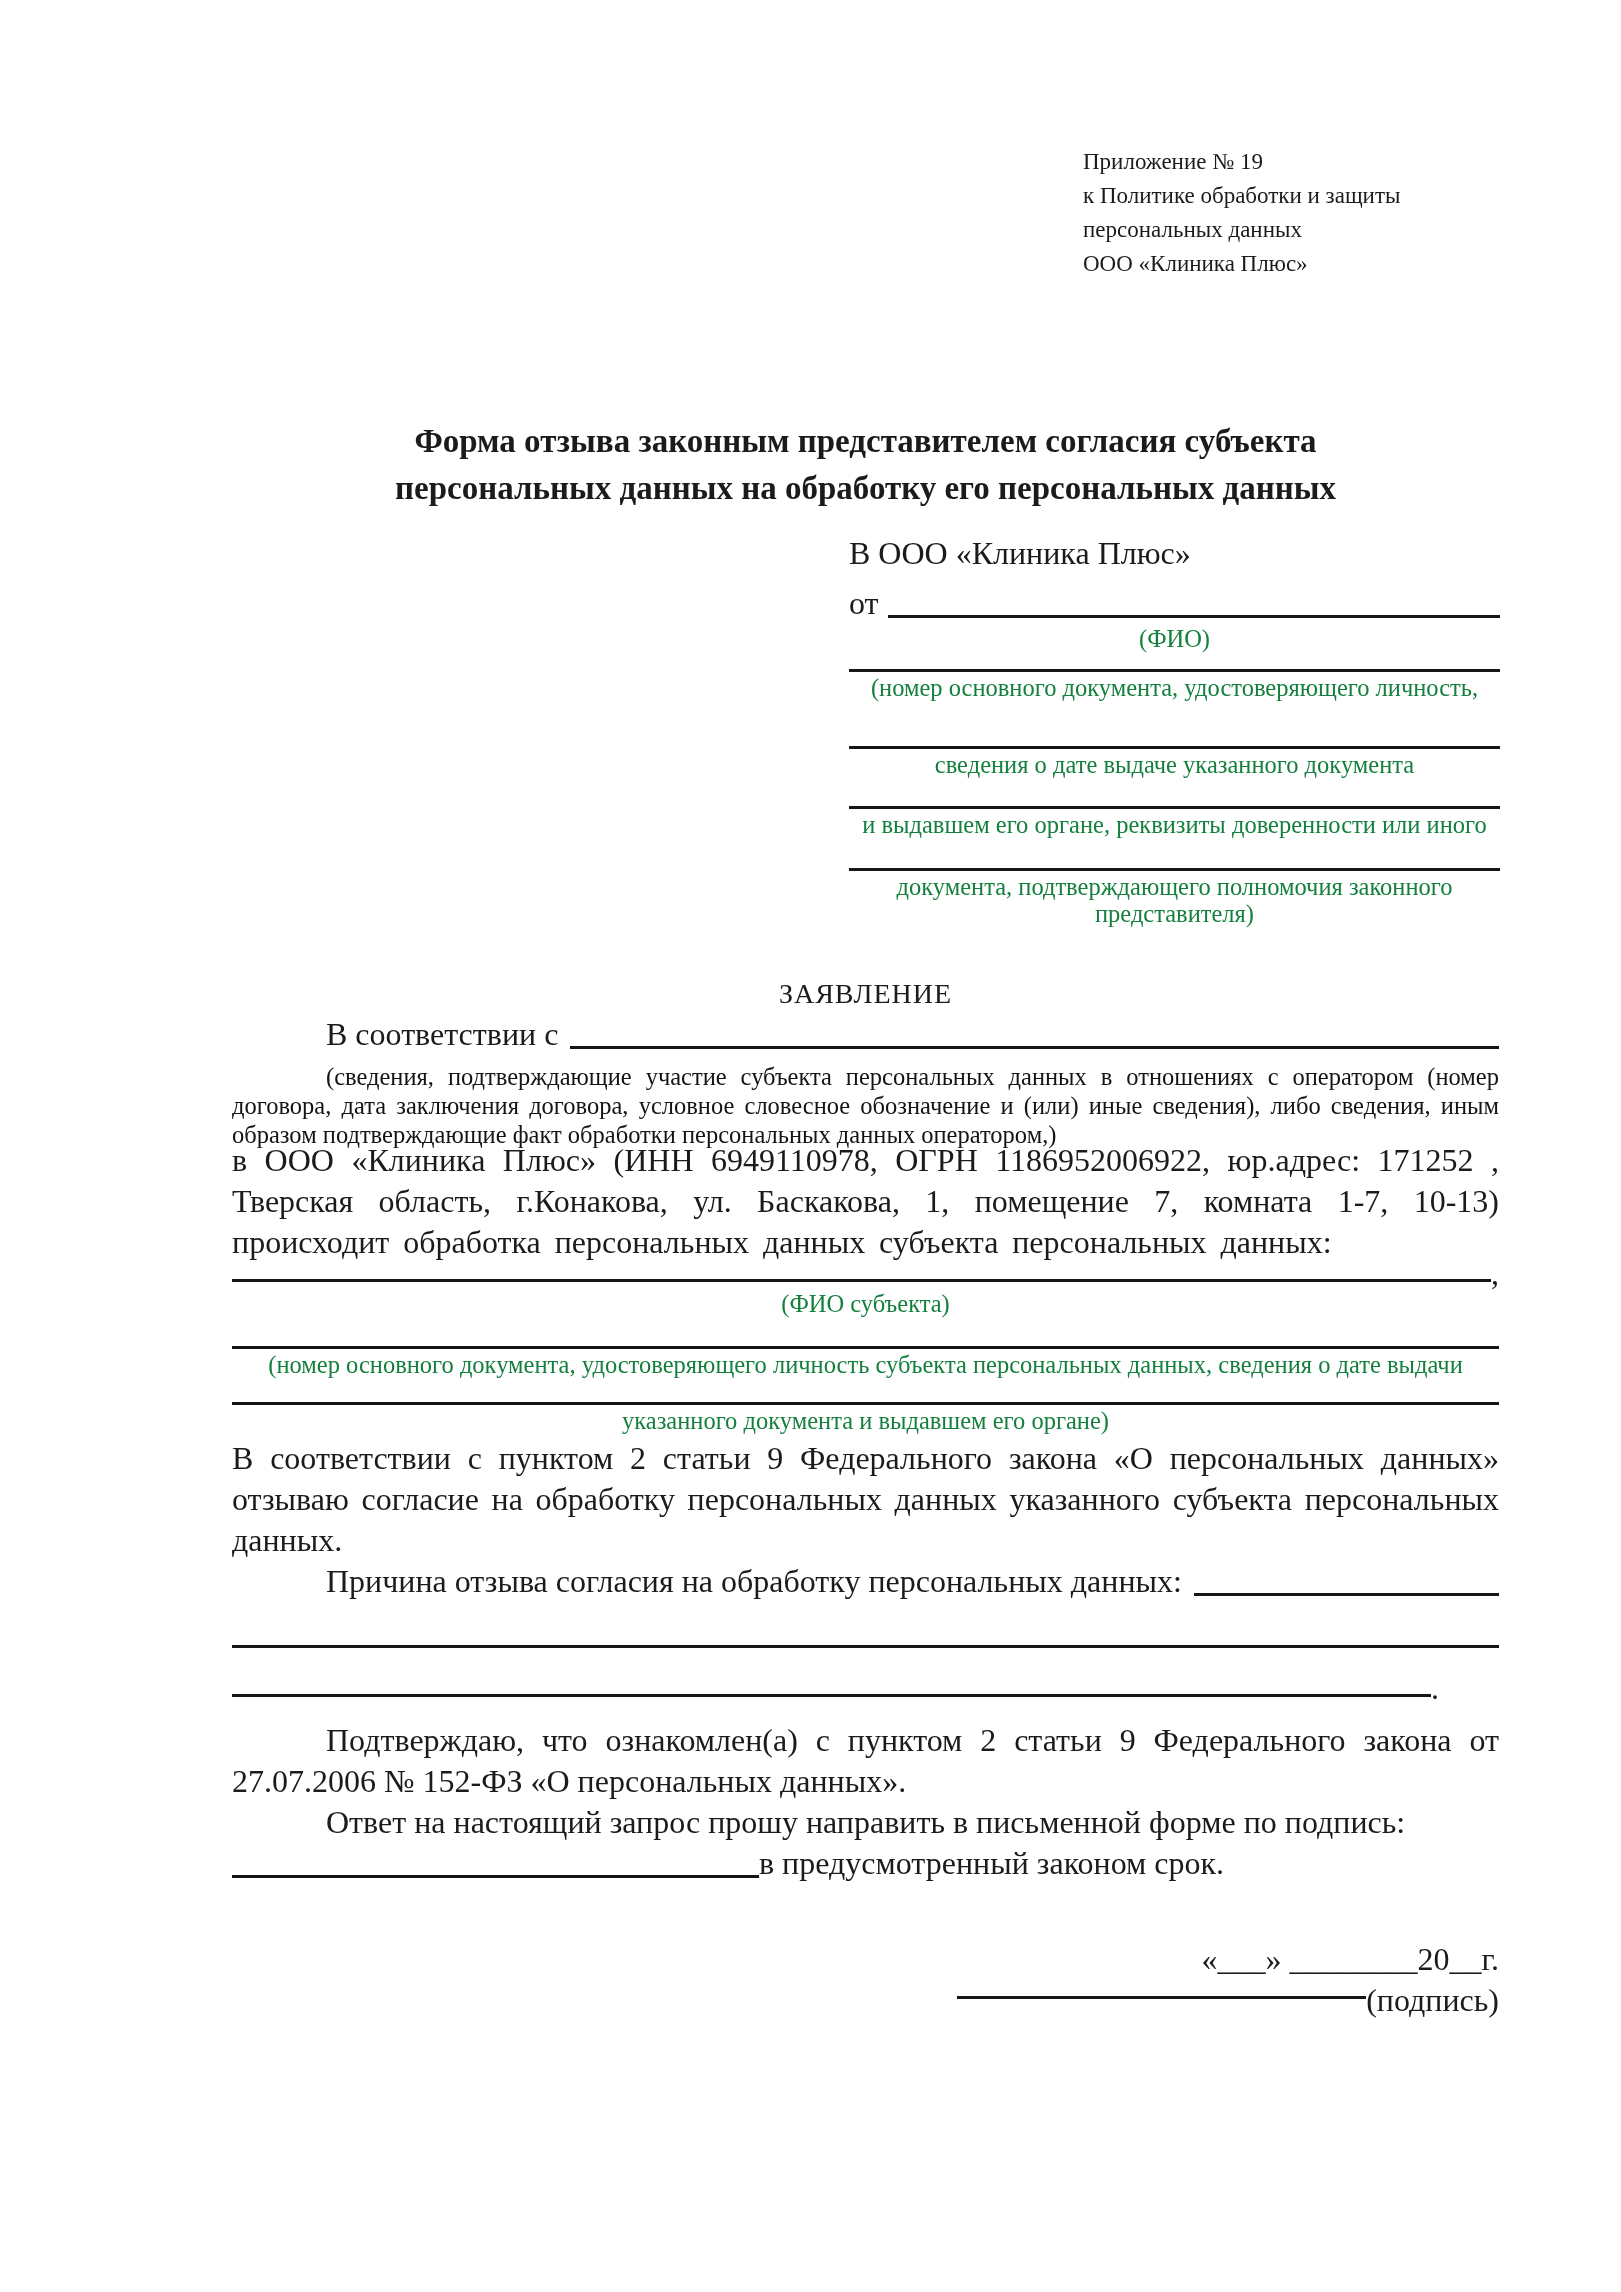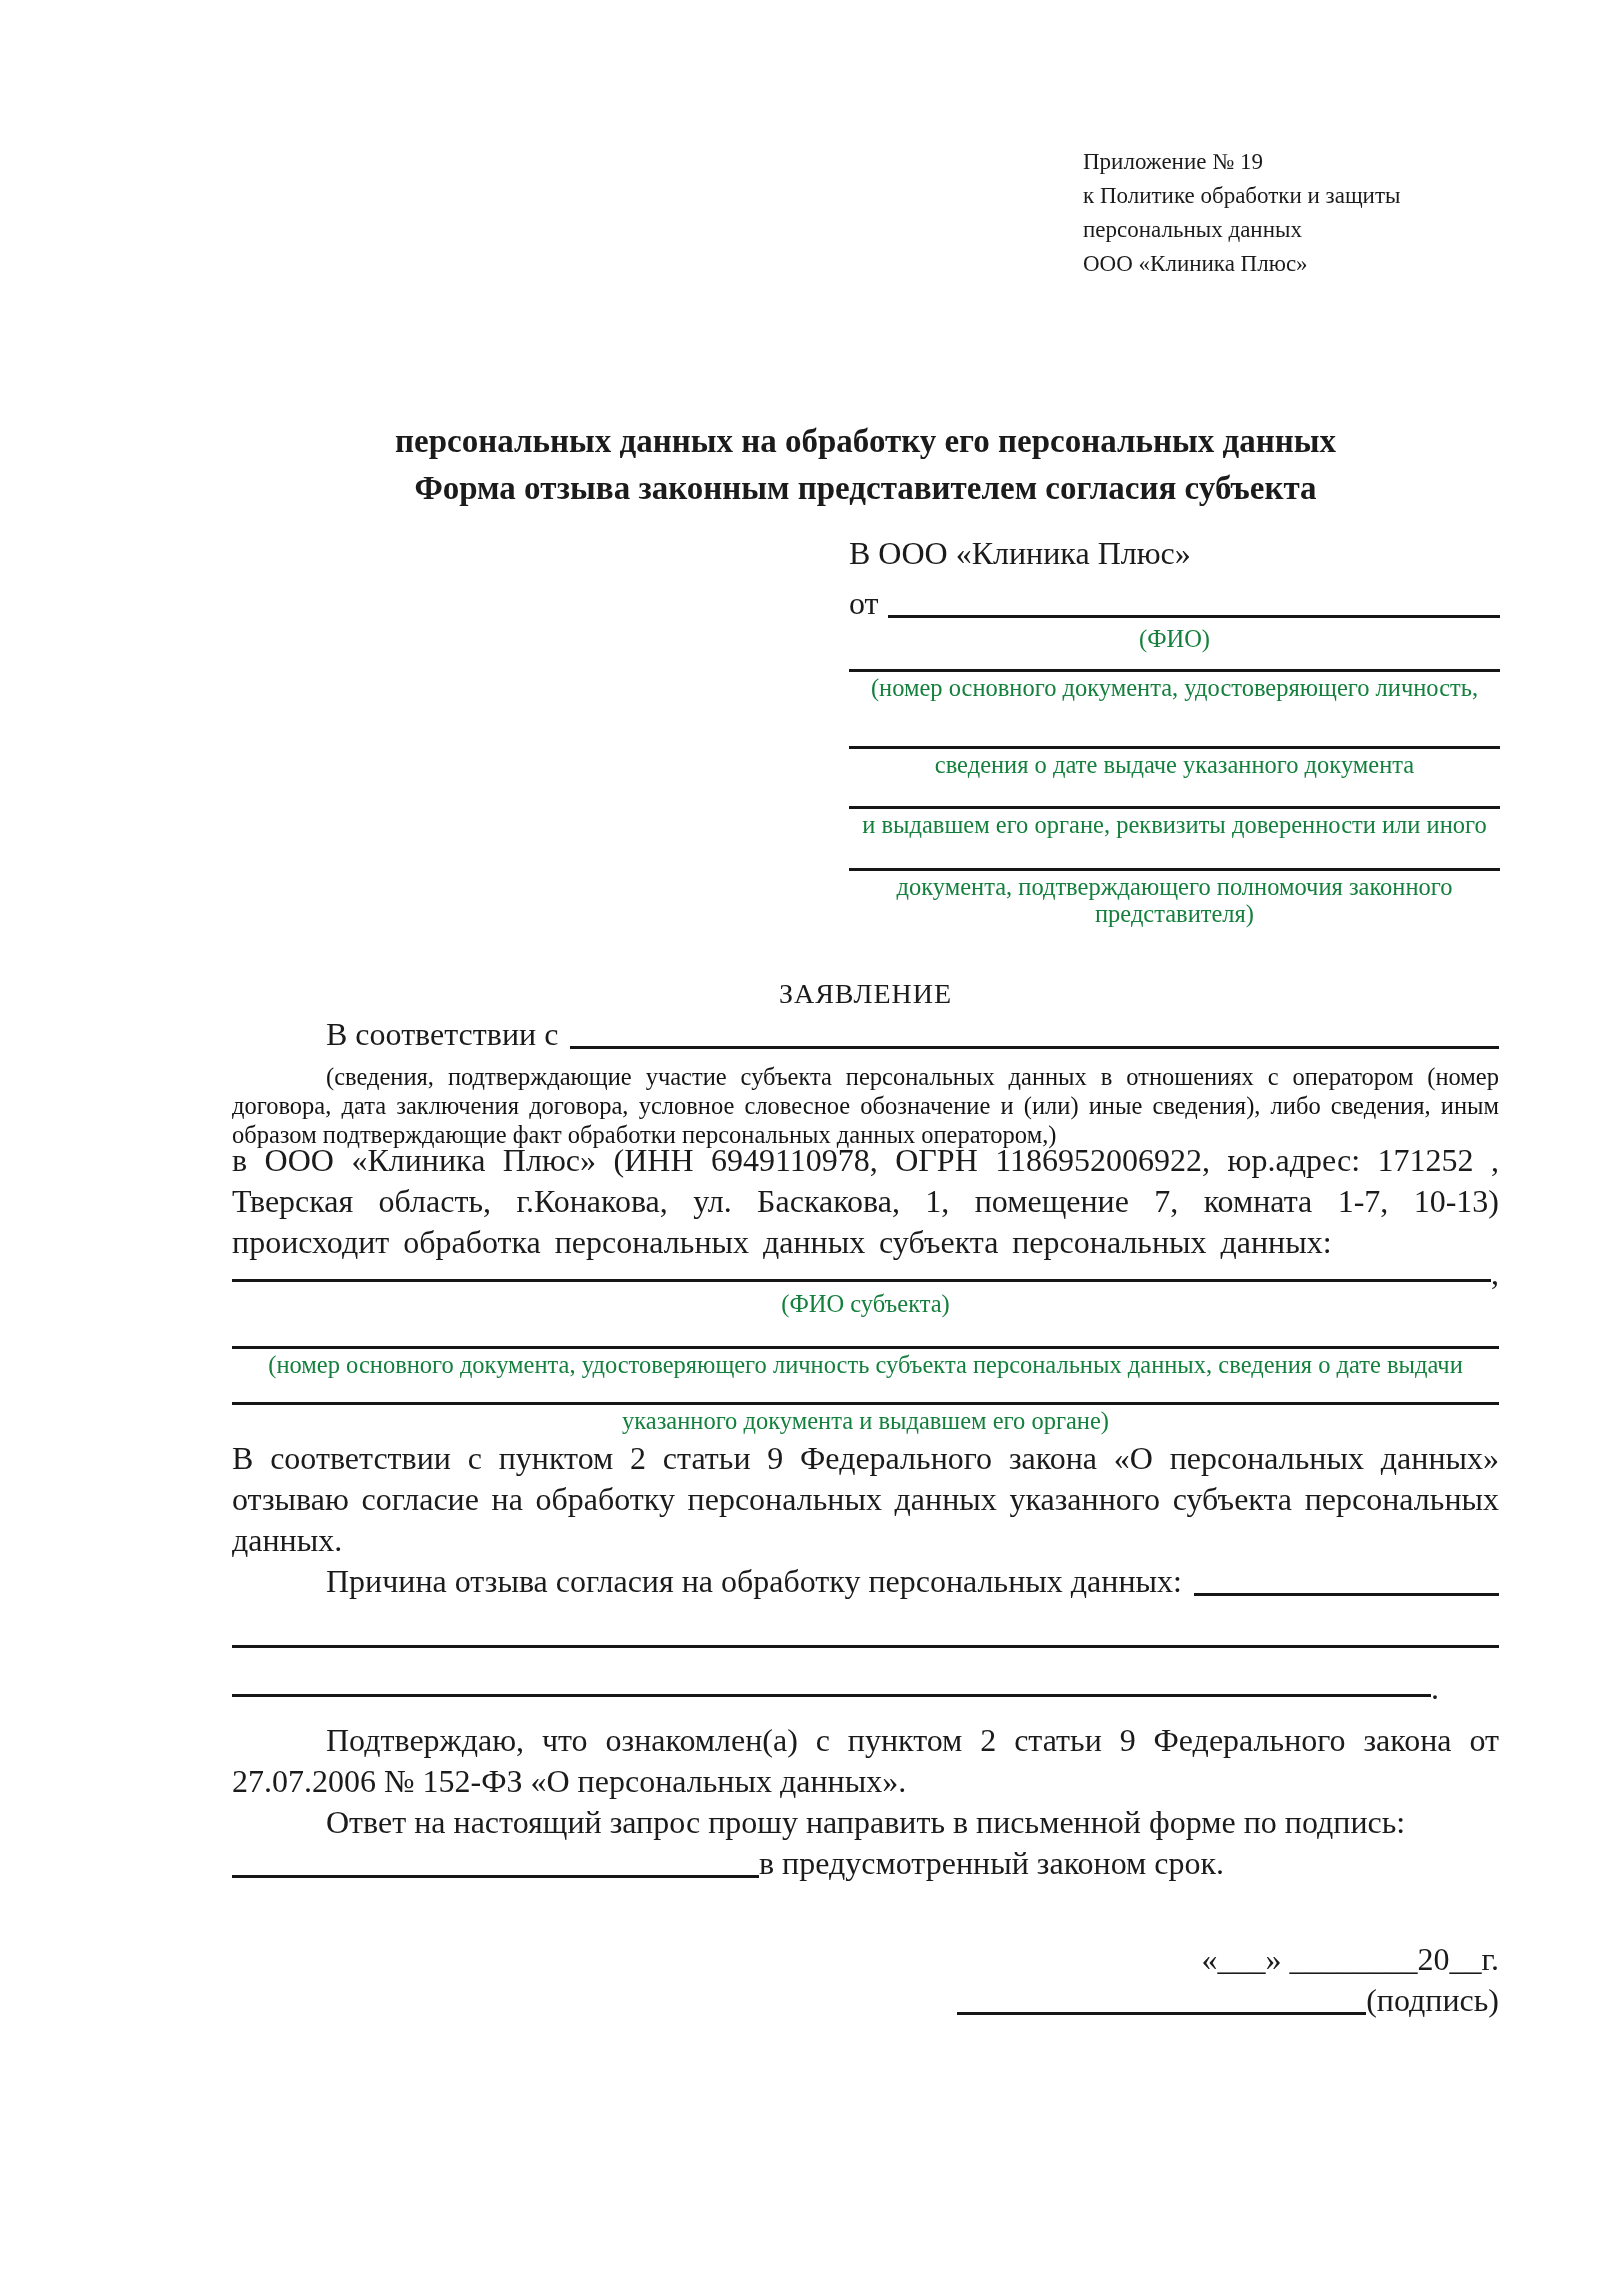--- a/index.html
+++ b/index.html
@@ -47,40 +47,40 @@
   .long-rule{margin-top:43px;}
   .period-row{margin-top:25.5px;}
   .period-row .fixed{width:1199px;border-bottom:3.9px solid #161616;height:0;margin-bottom:5.9px;}
   .confirm{margin-top:17.6px;text-indent:94px;}
   .reply-label{text-indent:94px;}
   .reply-row{height:41px;font-size:32px;}
   .reply-row .fixed{width:527px;border-bottom:3.9px solid #161616;height:0;margin-bottom:5.9px;}
   .reply-row .tail{line-height:41px;}
   .footer{margin-top:55px;justify-content:space-between;font-size:32px;flex-direction:column;}
   .footer .date{line-height:41px;}
-  .sig{display:flex;align-items:flex-end;}
+  .sig{display:flex;align-items:center;}
   .sig .sig-line{width:409px;border-bottom:3.9px solid #161616;height:0;margin-bottom:5.9px;}
   .sig .sig-cap{line-height:41px;}
 </style>
 </head>
 <body>
 
 <div class="page">
   <div class="content">
 
     <div class="hdr">
       <div>Приложение № 19</div>
       <div>к Политике обработки и защиты</div>
       <div>персональных данных</div>
       <div>ООО «Клиника Плюс»</div>
     </div>
 
     <div class="title">
+      <div>Форма отзыва законным представителем согласия субъекта</div>
       <div>персональных данных на обработку его персональных данных</div>
-      <div>Форма отзыва законным представителем согласия субъекта</div>
     </div>
 
     <div class="addr">
       <div class="to">В ООО «Клиника Плюс»</div>
       <div class="row from-row">
         <span class="lbl">от</span>
         <span class="blank"></span>
       </div>
       <div class="cap">(ФИО)</div>
 

